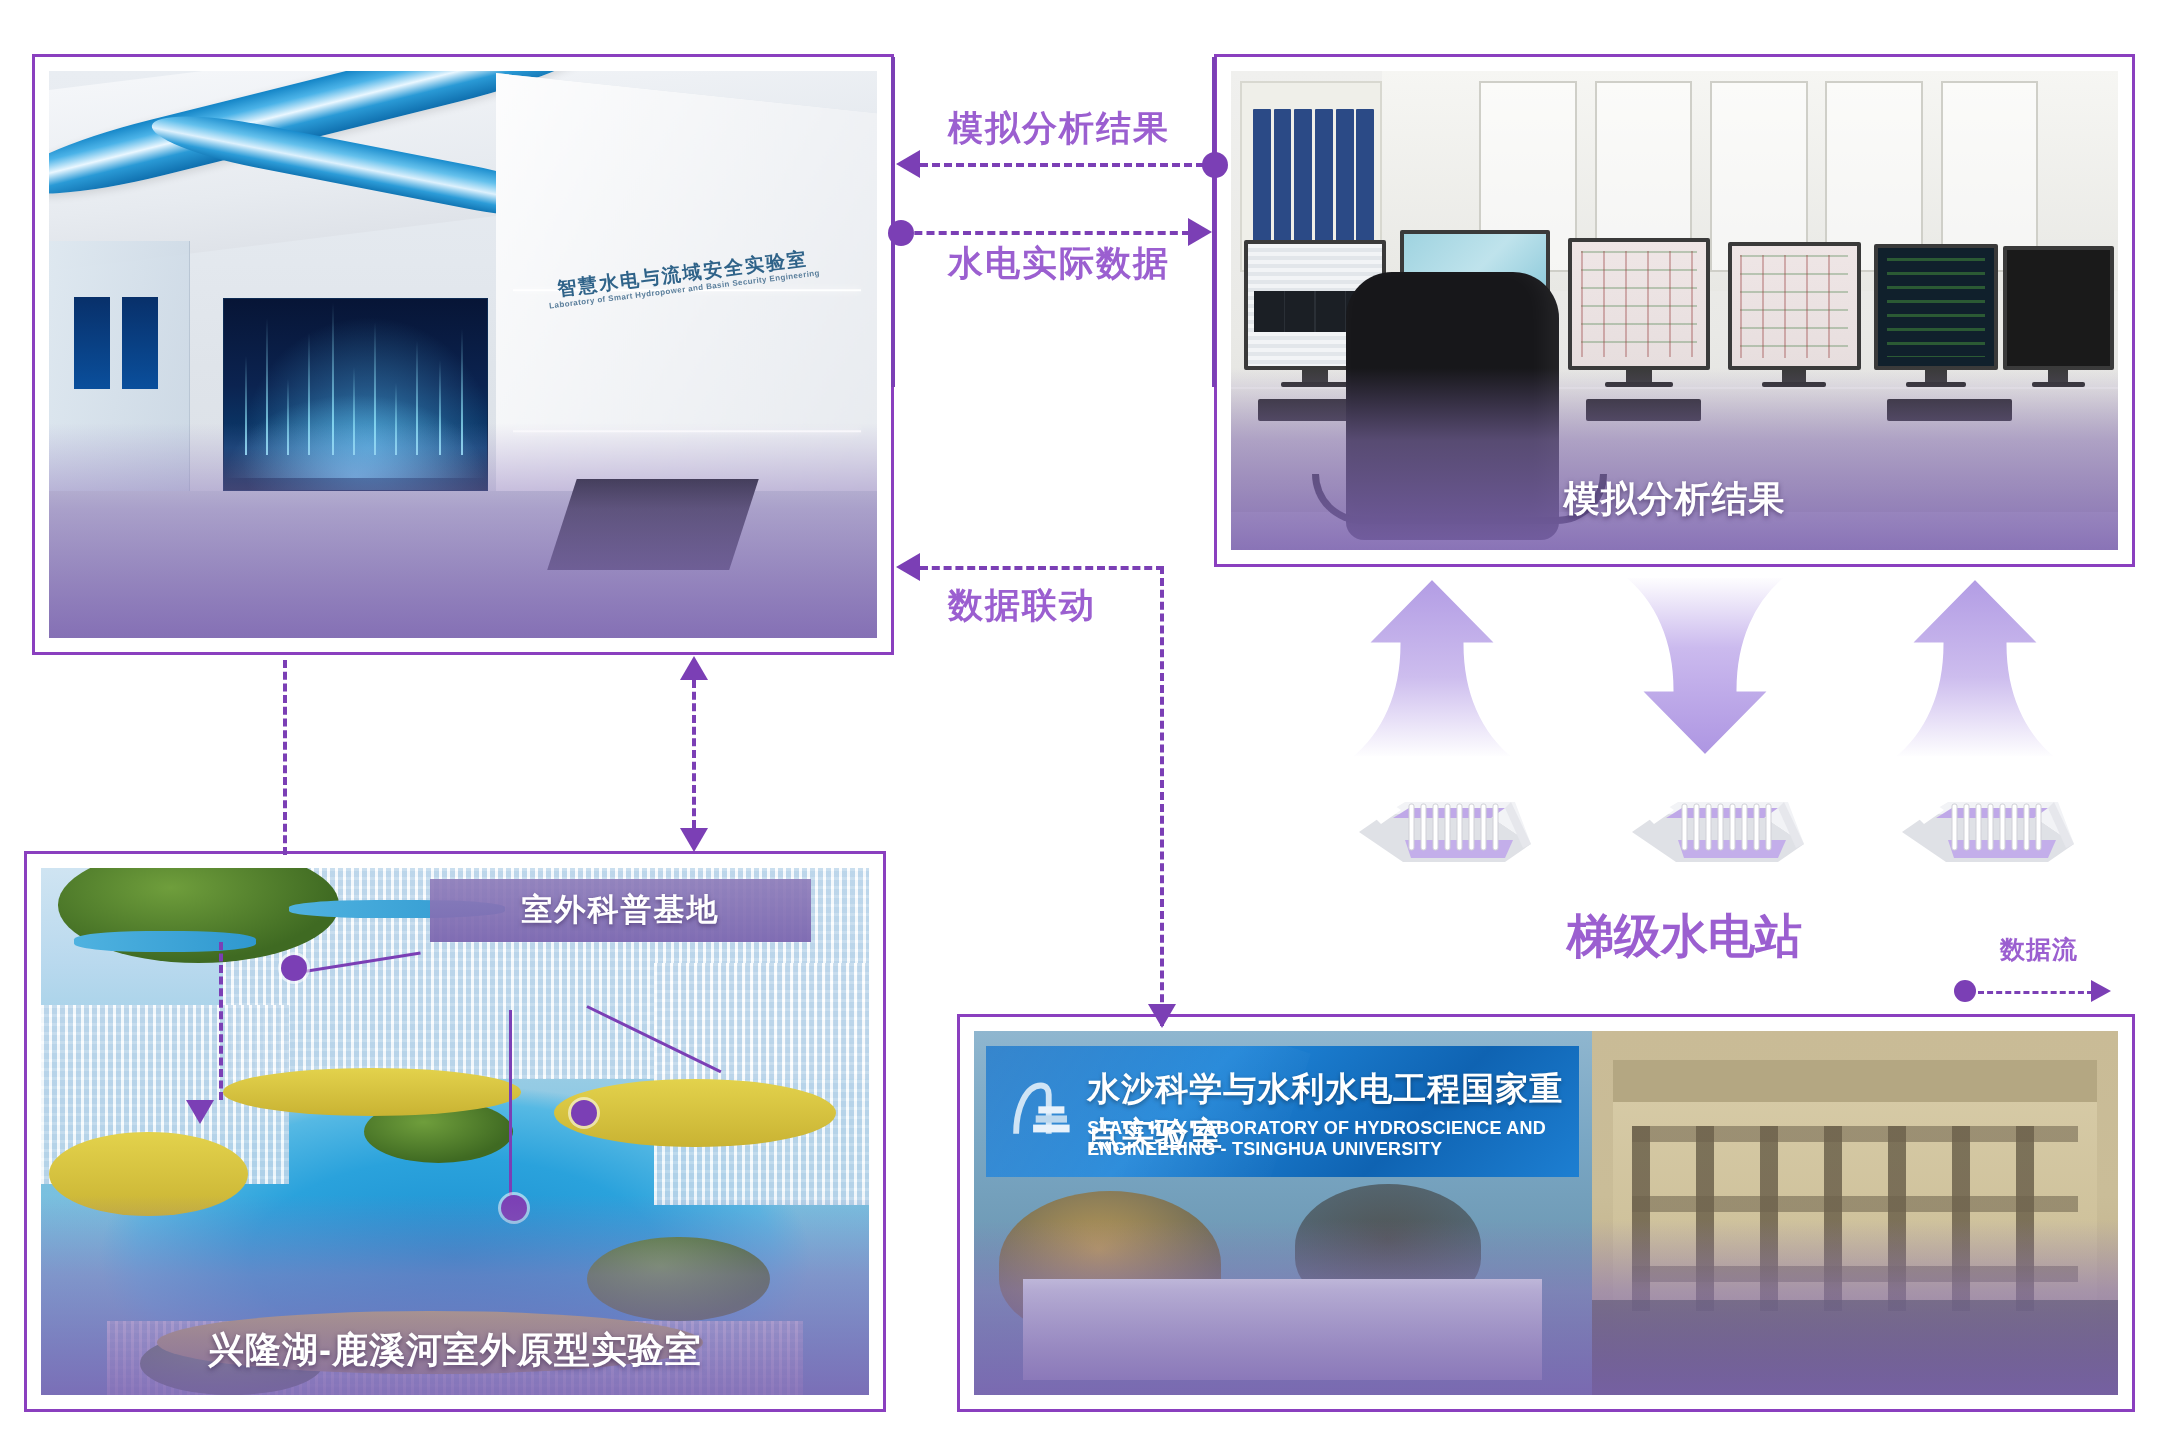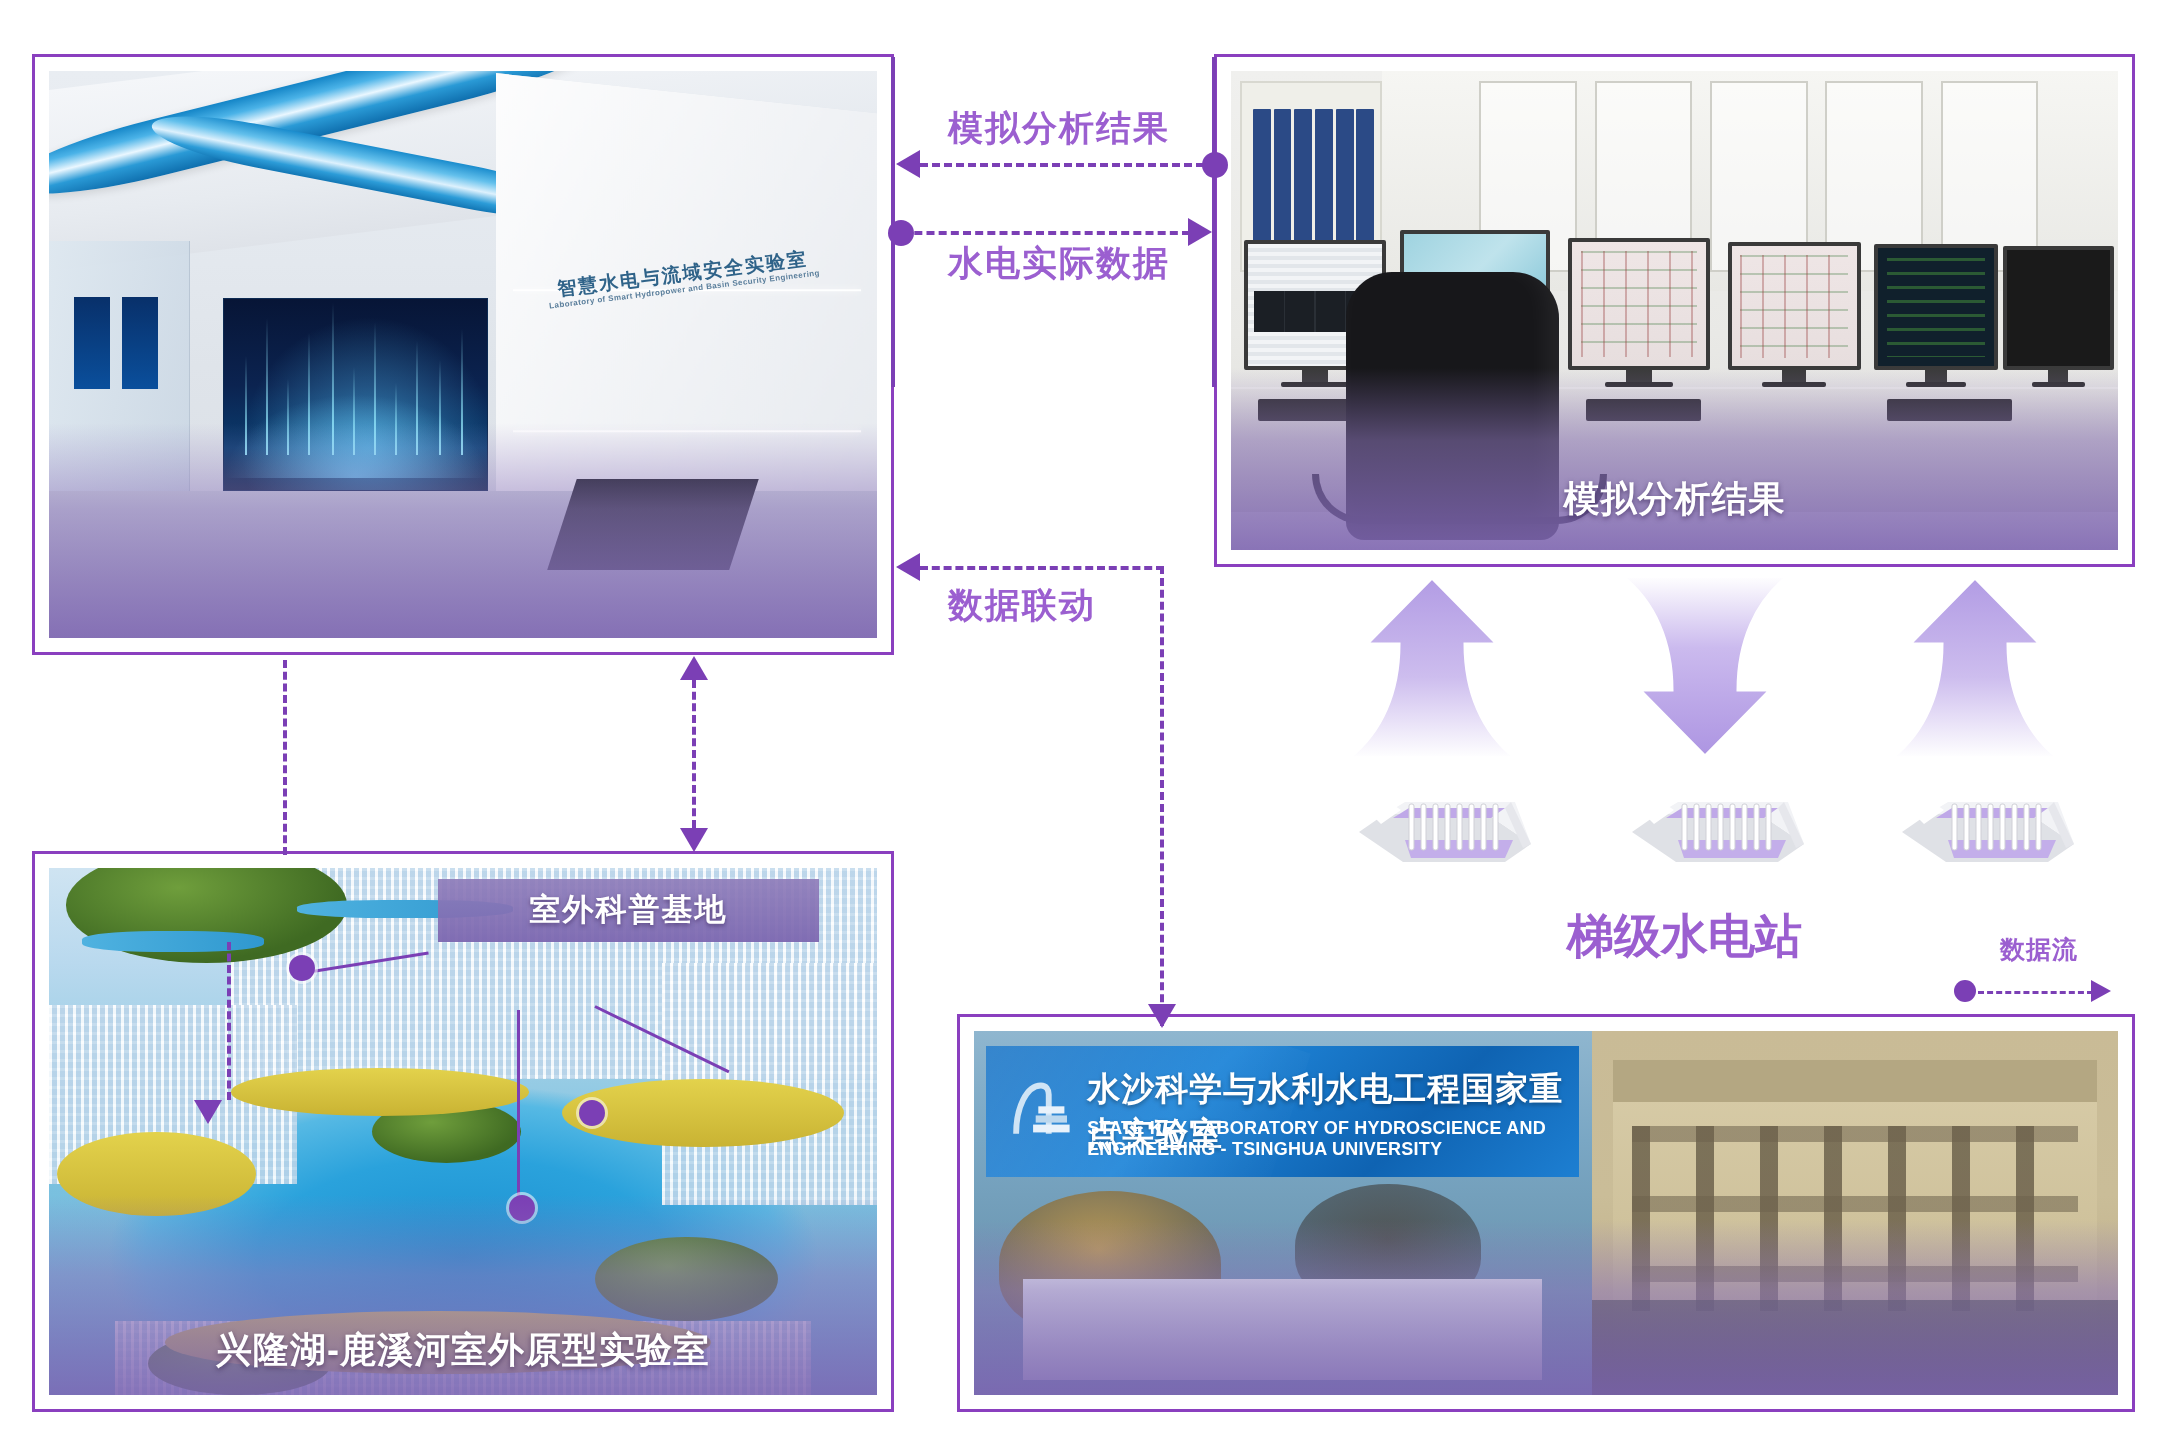--- a/index.html
+++ b/index.html
@@ -380,21 +380,21 @@
       <div class="kbd" style="left:40%; bottom:27%; width:13%;"></div>
       <div class="kbd" style="left:74%; bottom:27%; width:14%;"></div>
 
       <div class="chair"></div>
 
       <div class="cap-bar"></div>
       <div class="cap-text" style="font-size:36px; bottom:26px;">模拟分析结果</div>
     </div>
   </div>
 
-  <div class="framebox" style="left:32px; top:851px; width:862px; height:561px;">
+  <div class="framebox" style="left:24px; top:851px; width:862px; height:561px;">
     <div class="photo aerial">
       <div class="citymass" style="left:22%; top:0; width:78%; height:40%;"></div>
       <div class="citymass" style="left:0; top:26%; width:30%; height:34%;"></div>
       <div class="citymass" style="left:74%; top:18%; width:26%; height:46%;"></div>
       <div class="citymass" style="left:8%; top:86%; width:84%; height:14%;"></div>
 
       <div class="veg" style="left:2%; top:-4%; width:34%; height:22%;"></div>
       <div class="veg" style="left:39%; top:44%; width:18%; height:12%;"></div>
       <div class="veg" style="left:66%; top:70%; width:22%; height:16%;"></div>
       <div class="veg" style="left:12%; top:88%; width:22%; height:12%;"></div>

